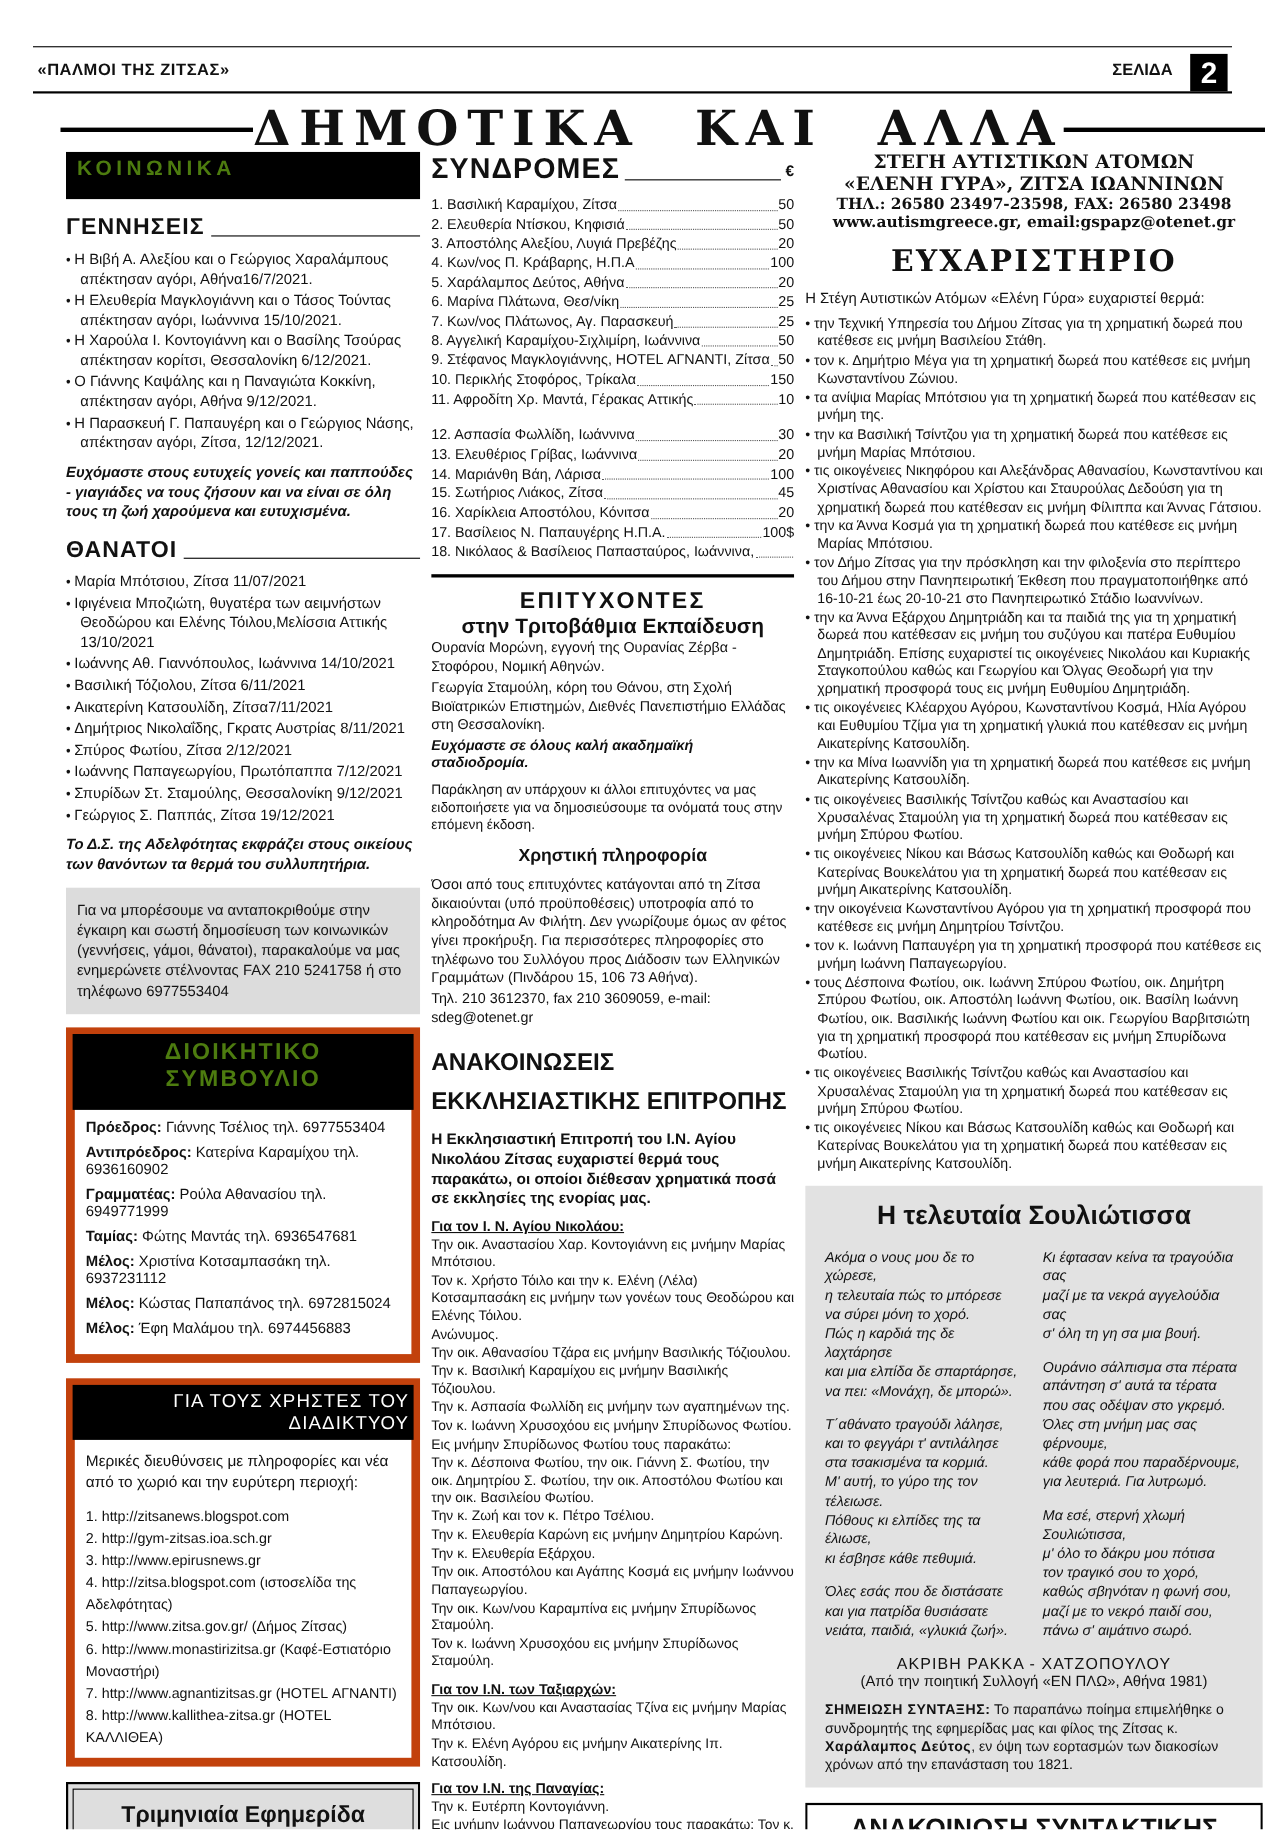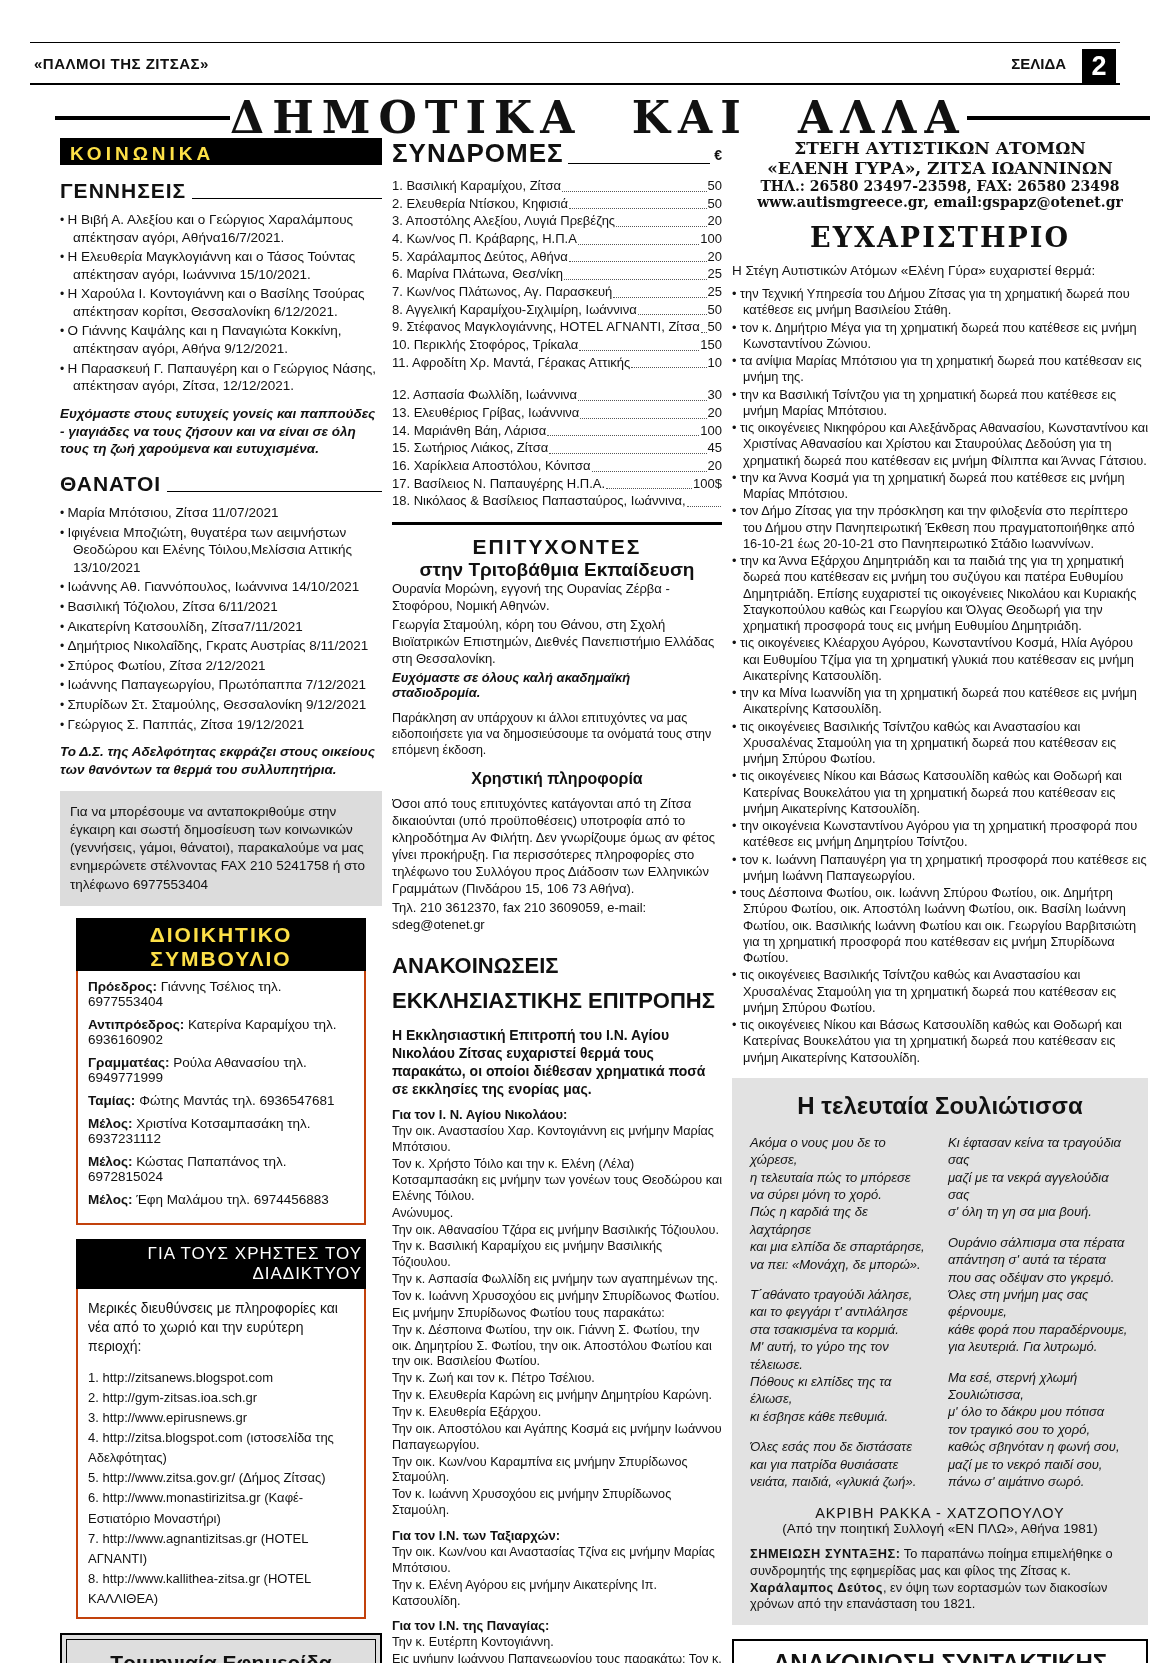--- a/index.html
+++ b/index.html
@@ -20,31 +20,31 @@
   h1.big-title{flex:1;text-align:center;margin:0;font-family:"DejaVu Serif","Liberation Serif",serif;
          font-size:44px;font-weight:bold;letter-spacing:8px;word-spacing:26px;white-space:nowrap;}
   
   .cols{position:absolute;top:138px;left:60px;right:2px;bottom:4px;display:flex;gap:10px;}
   .col{overflow:hidden;}
   .col-left{width:322px;flex:none;}
   .col-mid{width:330px;flex:none;}
   .col-right{width:416px;flex:none;}
   
   p{margin:0;}
-  .blackbar{background:#000;color:#fde047;font-weight:bold;font-size:19px;letter-spacing:4px;
-            padding:5px 10px 0;}
+  .blackbar{background:#000;color:#4d7c0f;font-weight:bold;font-size:19px;letter-spacing:4px;
+            padding:5px 10px 16px;}
   .sec-head{display:flex;align-items:flex-end;margin:14px 0 8px;}
   .sec-head .t{font-size:21px;font-weight:bold;letter-spacing:1px;white-space:nowrap;}
   .sec-head .hrule{flex:1;border-bottom:1.5px solid #000;margin:0 0 4px 6px;}
   .dotlist p{font-size:13.5px;line-height:1.3;padding-left:13px;text-indent:-13px;margin-bottom:2px;}
   .dotlist p::before{content:"•  ";font-size:12px;}
   .note-italic{font-style:italic;font-weight:bold;font-size:13.5px;line-height:1.32;margin:10px 0;}
   .graybox{background:#dcdcdc;padding:12px 10px;font-size:13.5px;line-height:1.35;margin:12px 0;}
   
-  .framebox{border:2px solid #c2410c;margin:10px 16px 14px;padding:0 10px 8px;}
+  .framebox{border:8px solid #c2410c;margin:10px 0 14px;padding:0 10px 8px;}
   .framebox .blackbar{margin:-2px -12px 8px;text-align:center;letter-spacing:2px;font-size:21px;}
   .board-row{font-size:13.5px;margin:8px 0;}
   .inet-bar{background:#000;color:#fff;font-weight:normal;font-size:17px;letter-spacing:1px;
             padding:5px 4px;margin:-2px -12px 10px;text-align:right;}
   .inet-intro{font-size:14px;line-height:1.35;margin-bottom:12px;}
   .linklist p{font-size:13px;line-height:1.55;}
   
   .masthead{border:2px solid #000;outline:1px solid #000;outline-offset:-7px;background:#dedede;
             margin-top:14px;padding:16px 16px 10px;}
   .mh-t1{text-align:center;font-size:21px;font-weight:bold;}
@@ -64,21 +64,21 @@
   .sub-row:nth-child(12){margin-top:15px;}
   .thickrule{border-top:3px solid #000;margin:12px 0 10px;}
   .epi-t1{text-align:center;font-size:21px;font-weight:bold;letter-spacing:2px;}
   .epi-t2{text-align:center;font-size:19px;font-weight:bold;margin-bottom:0;}
   .mid-p{font-size:13px;line-height:1.3;margin-bottom:2px;}
   .mid-note{font-style:italic;font-weight:bold;font-size:13px;margin:2px 0 10px;}
   .mid-small{font-size:12.5px;line-height:1.3;margin-bottom:12px;}
   .info-head{text-align:center;font-size:16px;font-weight:bold;margin:4px 0 8px;}
   .church-title{font-size:22px;font-weight:bold;line-height:1.55;margin:16px 0 8px;}
   .church-intro{font-size:14px;font-weight:bold;line-height:1.3;margin-bottom:8px;}
-  .church-headline{font-size:13px;font-weight:bold;margin:9px 0 2px;}
+  .church-headline{font-size:13px;font-weight:bold;text-decoration:underline;margin:9px 0 2px;}
   .church-line{font-size:12.6px;line-height:1.26;margin-bottom:1px;}
   
   .shelter{text-align:center;font-family:"DejaVu Serif","Liberation Serif",serif;}
   .sh1{font-size:17px;font-weight:bold;}
   .sh2{font-size:17px;font-weight:bold;}
   .sh3,.sh4{font-size:14px;font-weight:bold;}
   .thanks-title{text-align:center;font-family:"DejaVu Serif","Liberation Serif",serif;
       font-size:27px;font-weight:bold;letter-spacing:2px;margin:12px 0 10px;}
   .thanks-intro{font-size:13.5px;margin-bottom:8px;}
   .bullets p{font-size:12.8px;line-height:1.27;padding-left:11px;text-indent:-11px;margin-bottom:1px;}

